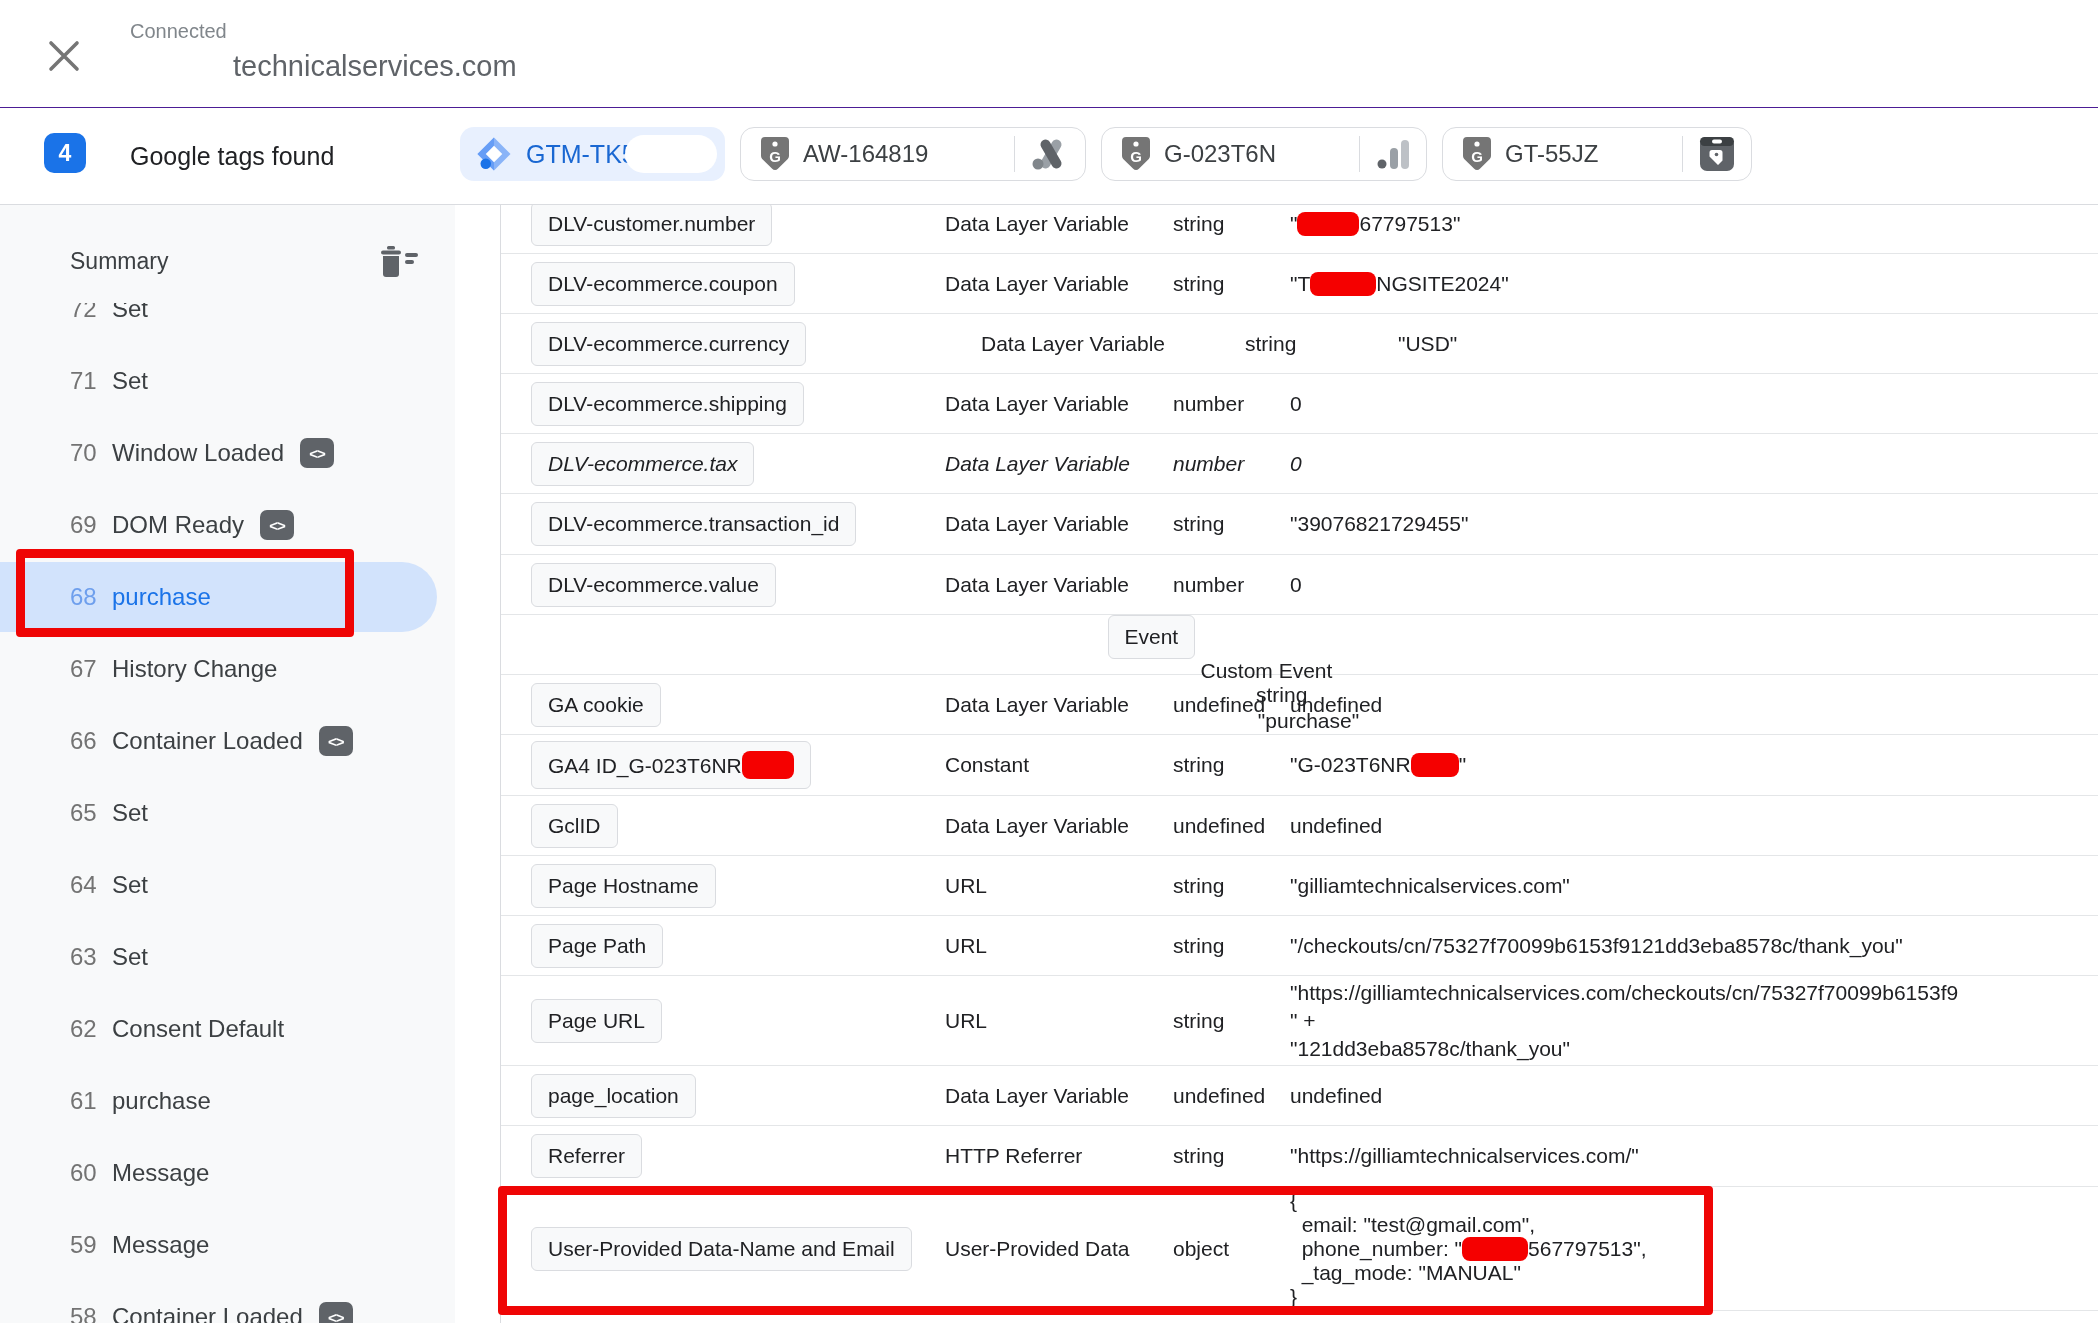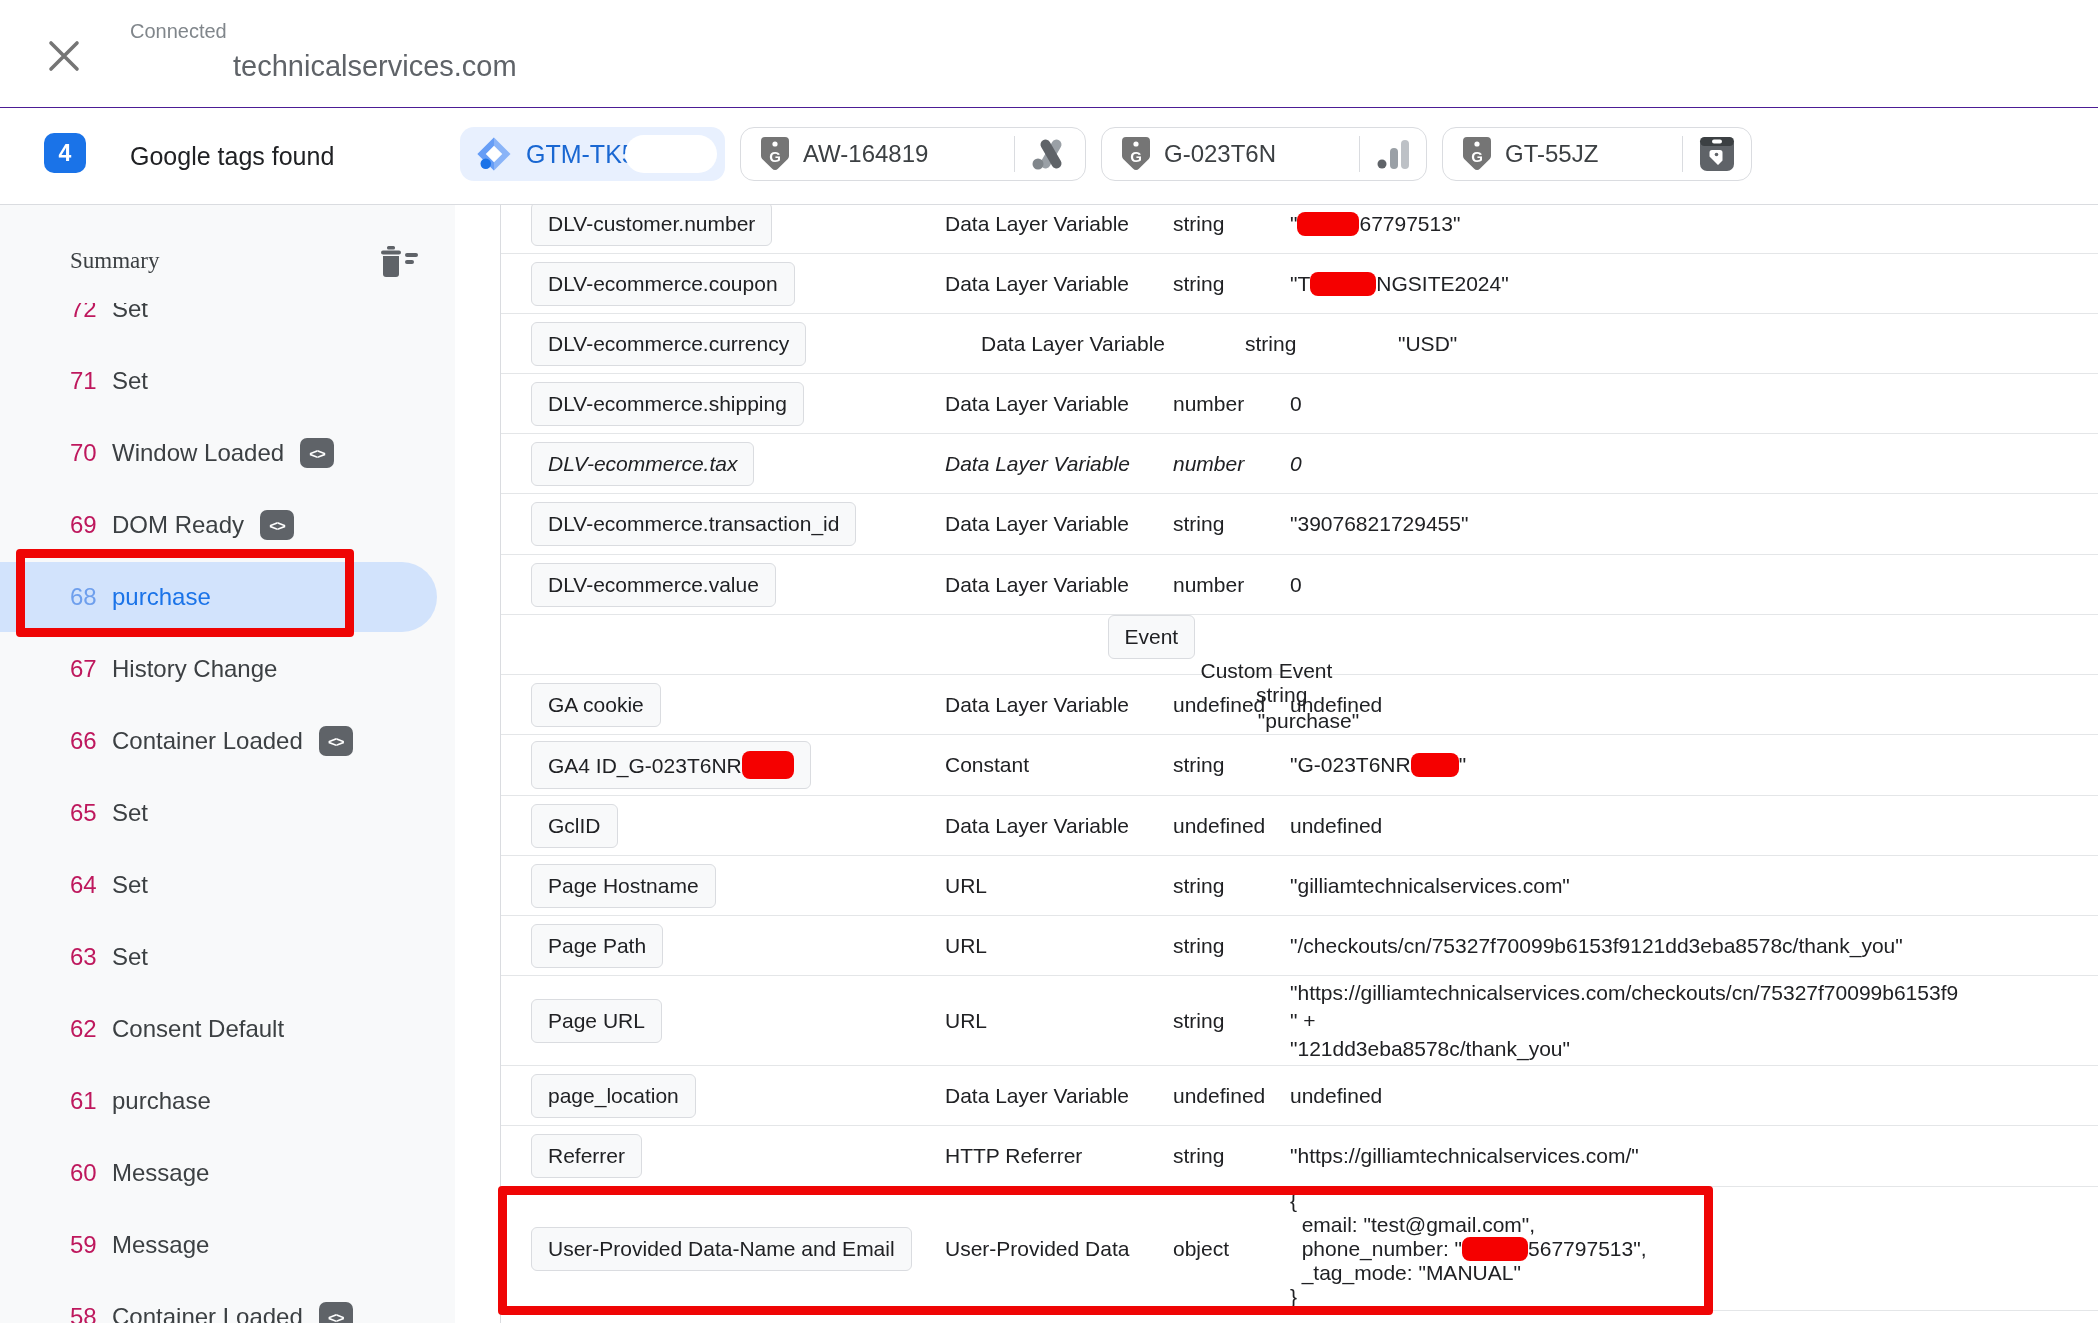--- a/index.html
+++ b/index.html
@@ -26,26 +26,26 @@
   .chip{height:54px;box-sizing:border-box;display:flex;align-items:center;position:relative;
     border-radius:14px;background:#fff;border:1px solid #dadce0;padding:0 16px 0 20px;cursor:pointer;}
   .chip-gtm{background:#e8f0fe;border:none;width:265px;padding-left:16px;}
   .chip-id{font-size:24px;color:#3c4043;margin-left:14px;white-space:nowrap;overflow:hidden;}
   .chip-gtm .chip-id{color:#1967d2;font-weight:500;font-size:25px;}
   .chip-aw{width:346px;}.chip-ga{width:326px;}.chip-gt{width:310px;}
   .chip-divider{width:1px;height:36px;background:#dadce0;margin-left:auto;margin-right:16px;}
   .white-redact{position:absolute;right:8px;top:8px;width:92px;height:38px;border-radius:19px;background:#fff;}
   
   .sidebar{position:absolute;left:0;top:204px;width:455px;height:1119px;background:#f8f9fa;overflow:hidden;}
-  .sidebar-title{position:absolute;left:70px;top:44px;font-size:23px;font-weight:500;color:#3c4043;font-family:Liberation Serif, serif;}
+  .sidebar-title{position:absolute;left:70px;top:44px;font-size:23px;font-weight:500;color:#3c4043;}
   .clear-btn{position:absolute;left:377px;top:42px;width:42px;height:32px;cursor:pointer;}
   .event-list{position:absolute;left:0;top:99px;right:0;bottom:0;overflow:hidden;}
   .ev{position:relative;height:72px;display:flex;align-items:center;padding-left:70px;cursor:pointer;}
   .ev:first-child{margin-top:-30px;}
-  .ev-num{width:42px;font-size:24px;color:#be185d;flex:none;position:relative;z-index:1;}
+  .ev-num{width:42px;font-size:24px;color:#737373;flex:none;position:relative;z-index:1;}
   .ev-label{font-size:24px;color:#3c4043;position:relative;z-index:1;white-space:nowrap;}
   .ev-pill{position:absolute;left:0;top:1px;width:437px;height:70px;background:#d2e3fc;
     border-radius:0 35px 35px 0;}
   .ev.selected .ev-num{color:#6e9fed;}
   .ev.selected .ev-label{color:#1a73e8;}
   .code-badge{margin-left:16px;width:34px;height:30px;border-radius:7px;background:#5f6368;
     color:#fff;display:inline-flex;align-items:center;justify-content:center;
     font-size:15px;font-weight:bold;letter-spacing:-1px;position:relative;z-index:1;flex:none;}
   .code-badge::before{content:"<>";}
   

